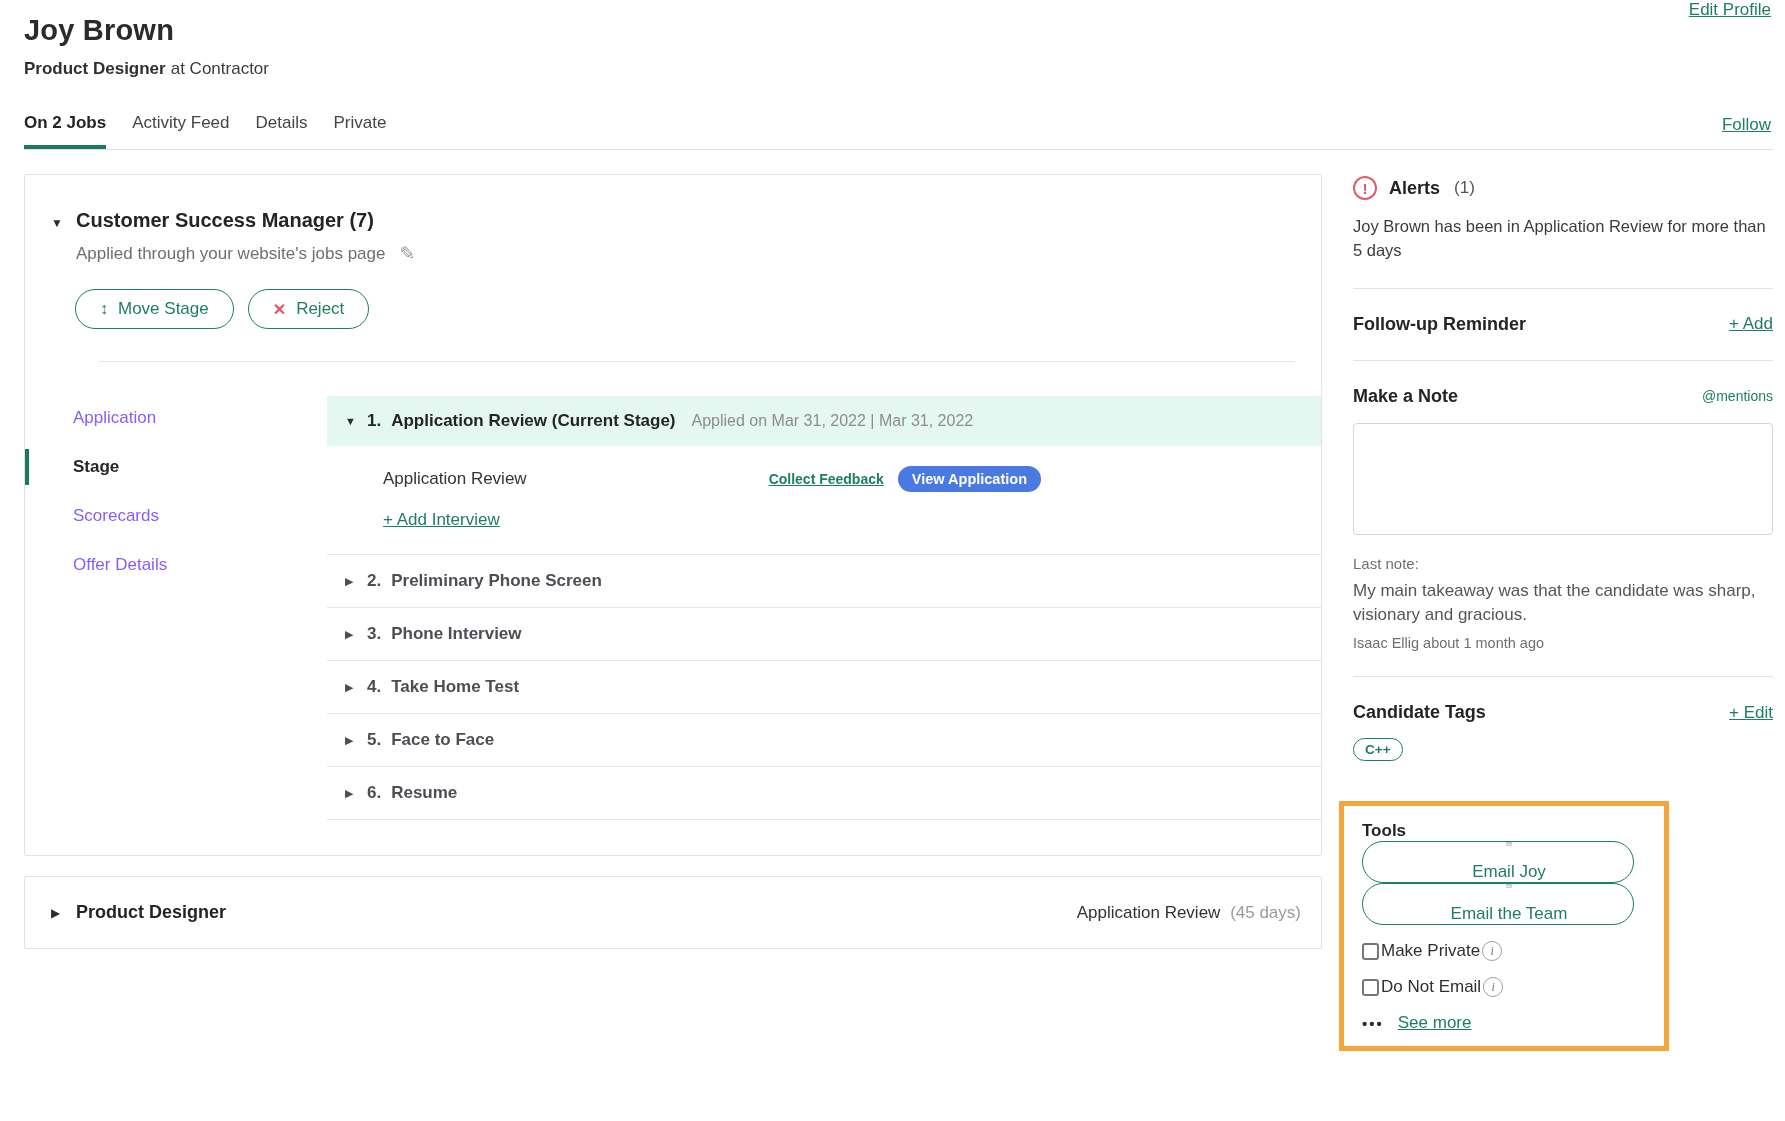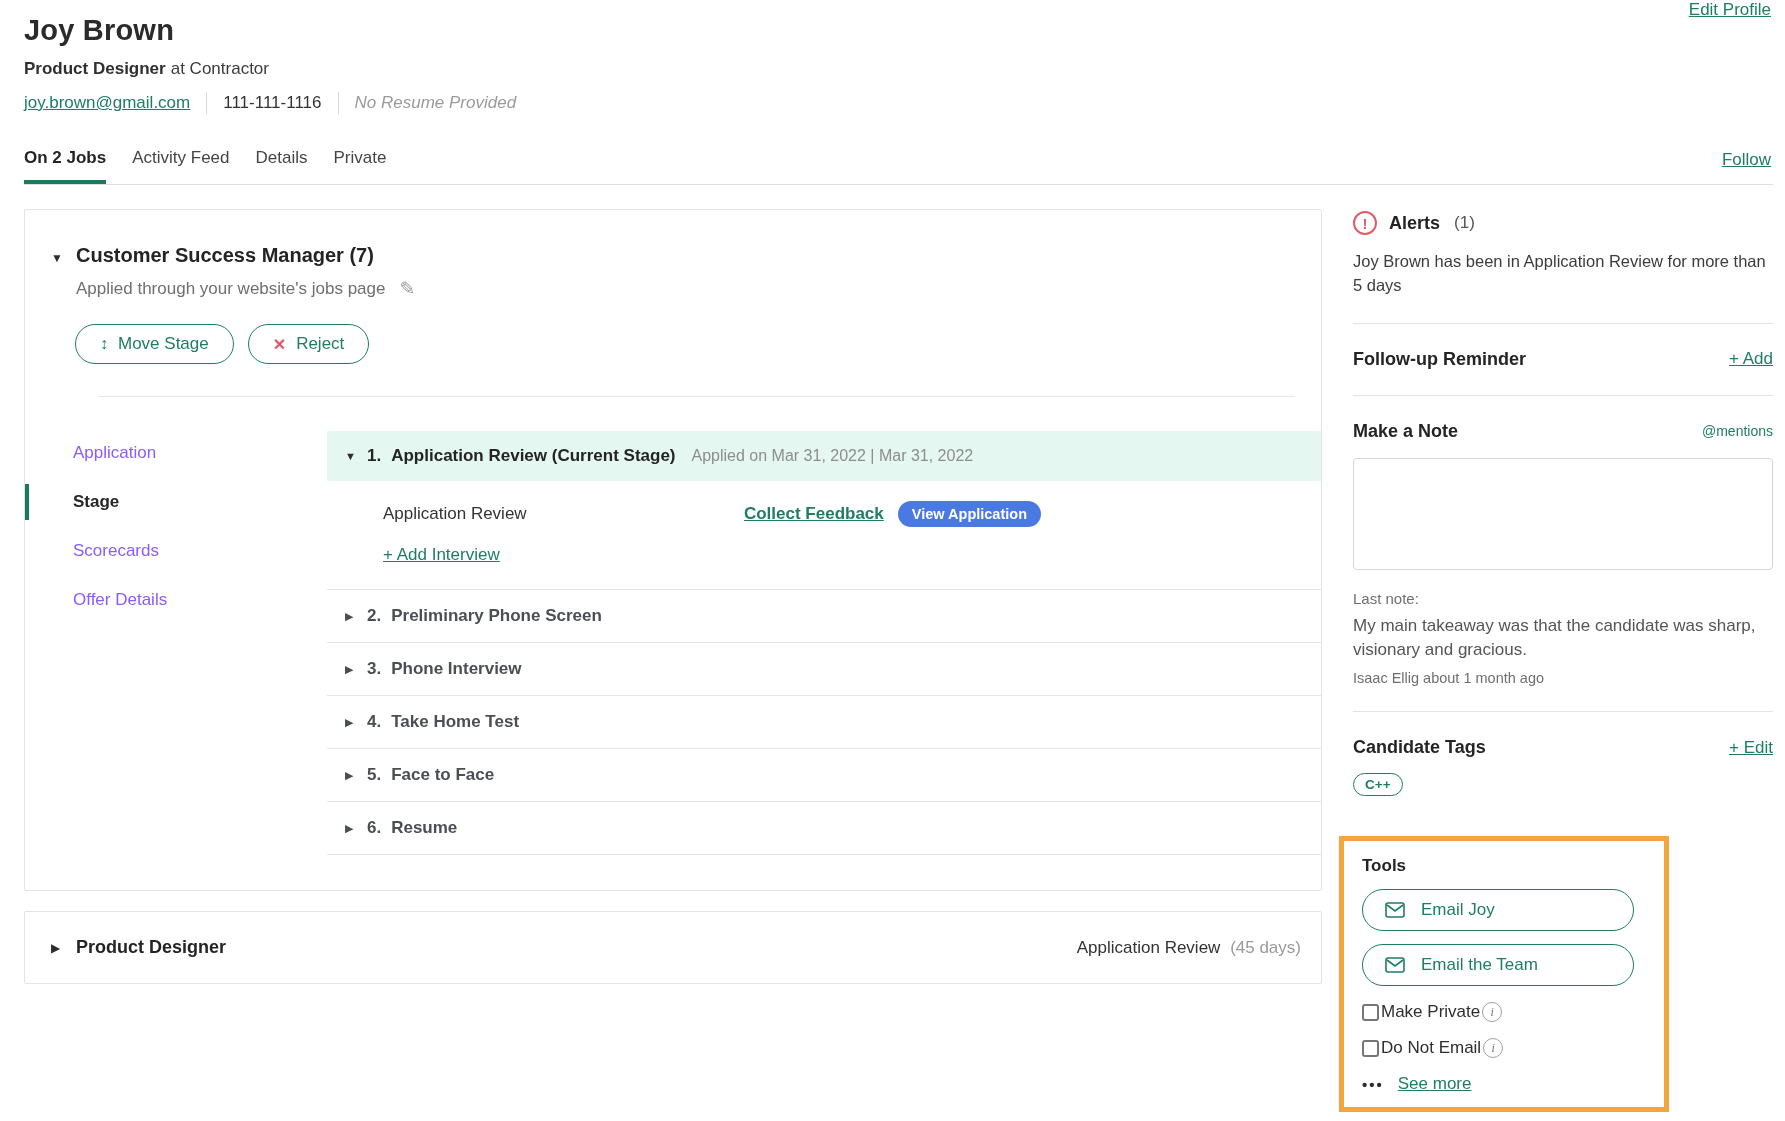--- a/index.html
+++ b/index.html
@@ -69,21 +69,21 @@
   }
   .stages { flex:1; min-width:0; }
   .current-stage-head { background:#e4f7f0; display:flex; align-items:center; padding: 15px 18px; }
   .current-stage-head .caret { width:22px; font-size:11px; }
   .stage-num { font-weight:700; font-size:17px; color:#242424; margin-right:10px; }
   .stage-title { font-weight:700; font-size:17px; color:#242424; }
   .stage-meta { font-size:16px; color:#8d8d8d; margin-left:16px; }
   .stage-detail-row { display:flex; align-items:center; padding: 20px 0 0 56px; }
   .interview-name { font-size:17px; color:#333; }
   .detail-actions { margin-left:auto; margin-right:280px; display:flex; align-items:center; gap:14px; }
-  .collect-feedback { font-size:17px; font-weight:700; }
+  .collect-feedback { font-size:14px; font-weight:700; }
   .view-app-btn {
     background:#4a79e2; color:#fff; border:none; border-radius:14px;
     font-size:14.5px; font-weight:700; padding:5px 14px; cursor:pointer;
     font-family:"Liberation Sans",sans-serif;
   }
   .add-interview { display:inline-block; margin: 18px 0 24px 56px; font-size:17px; }
   .stage-row {
     border-top:1px solid #e6e6e6; padding: 16px 0 16px 18px;
     display:flex; align-items:center; cursor:pointer;
   }
@@ -130,25 +130,26 @@
     color:#1e7e62; font-size:13.5px; font-weight:700; padding:3px 11px;
   }
 
   .tools-box {
     margin-top:40px; margin-left:-14px; width:330px;
     border:5px solid #f6a53c; background:#fff;
     padding: 15px 14px 13px 18px;
   }
   .tools-heading { font-size:17px; font-weight:700; color:#242424; }
   .tool-btn {
-    width:272px; height:42px; margin-top:13px;
+    width:272px; height:42px; 
     border:1.5px solid #1e7e62; border-radius:21px; background:#fff;
     display:flex; align-items:center; gap:16px; padding-left:22px;
     font-size:17px; color:#1e7e62; cursor:pointer;
     font-family:"Liberation Sans",sans-serif;
+    flex-direction:column;
   }
   .cb-row { display:flex; align-items:center; margin-top:16px; gap:2px; }
   .cbox { width:17px; height:17px; border:2px solid #767676; border-radius:3px; background:#fff; cursor:pointer; flex-shrink:0; }
   .cb-label { font-size:17px; color:#2f2f2f; }
   .info-icon {
     width:20px; height:20px; border:1.5px solid #a0a0a0; border-radius:50%;
     color:#767676; font-size:12px; font-style:italic; font-family:"Liberation Serif",serif;
     display:flex; align-items:center; justify-content:center; cursor:pointer;
   }
   .see-more-row { display:flex; align-items:center; margin-top:16px; gap:14px; }
@@ -158,27 +159,20 @@
 </head>
 <body>
 
 <div class="page">
 
   <a class="edit-profile">Edit Profile</a>
 
   <div class="candidate-name">Joy Brown</div>
   <div class="role-line">
     <span class="role">Product Designer</span><span class="conn">at Contractor</span>
-  </div>
-  <div class="contact-line">
-    <a>joy.brown@gmail.com</a>
-    <span class="sep"></span>
-    <span class="phone">111-111-1116</span>
-    <span class="sep"></span>
-    <span class="no-resume">No Resume Provided</span>
   </div>
 
   <div class="tabs-row">
     <div class="tab active">On 2 Jobs</div>
     <div class="tab">Activity Feed</div>
     <div class="tab">Details</div>
     <div class="tab">Private</div>
     <div class="tabs-spacer"></div>
     <a class="follow-link">Follow</a>
   </div>

